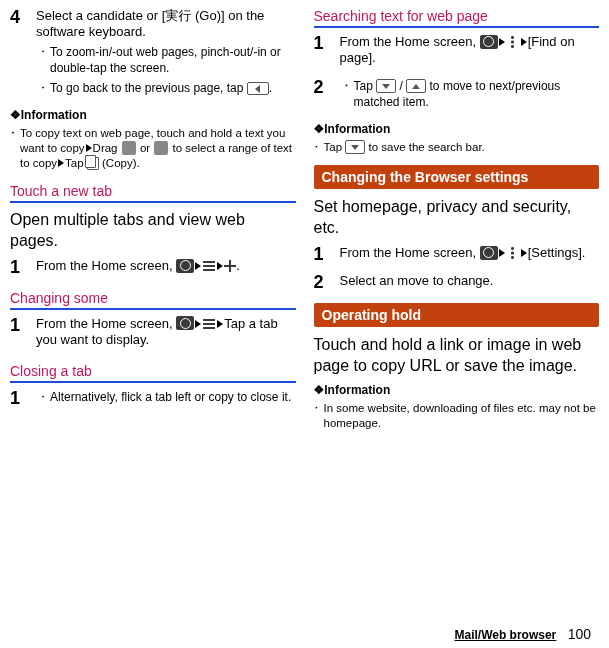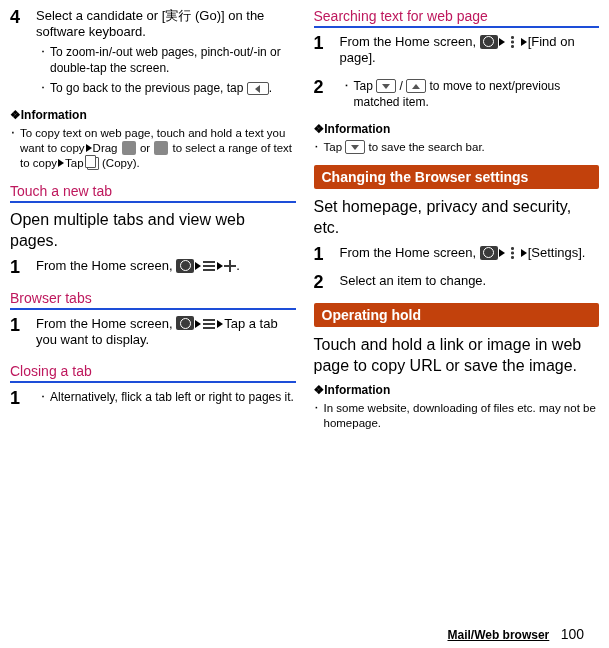--- a/index.html
+++ b/index.html
@@ -238,21 +238,21 @@
       position: absolute;
       width: 0; height: 0;
       border-left: 4px solid transparent;
       border-right: 4px solid transparent;
       border-bottom: 5px solid #555;
       top: 4px; left: 5px;
     }
     .footer {
       position: absolute;
       bottom: 6px;
-      right: 25px;
+      right: 18px;
       font-size: 12px;
     }
     .footer .section { font-weight: bold; text-decoration: underline; margin-right: 8px; }
     .footer .pagenum { font-size: 14px; }
   </style>
 </head>
 <body>
 
 <div class="columns">
 
@@ -287,37 +287,37 @@
     <div class="plain-txt">Open multiple tabs and view web pages.</div>
     <div class="step">
       <div class="step-num">1</div>
       <div class="step-body">
         <div class="title">
           <span>From the Home screen, </span><span class="icon-box-dark browser"></span><span class="tri"></span><span class="menu3"></span><span class="tri"></span><span class="plus-icon"></span><span>.</span>
         </div>
       </div>
     </div>
 
-    <div class="gray-heading">Browser tabs</div>
+    <div class="gray-heading">Changing some</div>
     <div class="step">
       <div class="step-num">1</div>
       <div class="step-body">
         <div class="title">
           <span>From the Home screen, </span><span class="icon-box-dark browser"></span><span class="tri"></span><span class="menu3"></span><span class="tri"></span><span>Tap a tab you want to display.</span>
         </div>
       </div>
     </div>
 
     <div class="gray-heading">Closing a tab</div>
     <div class="step">
       <div class="step-num">1</div>
       <div class="step-body">
         <div class="bullet">
           <span class="bullet-dot">･</span>
-          <span class="bullet-txt">Alternatively, flick a tab left or right to pages it.</span>
+          <span class="bullet-txt">Alternatively, flick a tab left or copy to close it.</span>
         </div>
       </div>
     </div>
 
   </div>
 
   <div class="col">
 
     <div class="gray-heading" style="margin-top:0">Searching text for web page</div>
 
@@ -356,21 +356,21 @@
       <div class="step-num">1</div>
       <div class="step-body">
         <div class="title">
           <span>From the Home screen, </span><span class="icon-box-dark browser"></span><span class="tri"></span><span class="dots3"></span><span class="tri"></span><span>[Settings].</span>
         </div>
       </div>
     </div>
     <div class="step">
       <div class="step-num">2</div>
       <div class="step-body">
-        <div class="title">Select an item to change.</div>
+        <div class="title">Select an move to change.</div>
       </div>
     </div>
 
     <div class="banner">Operating hold</div>
     <div class="plain-txt">Touch and hold a link or image in web page to copy URL or save the image.</div>
     <div class="info-heading">❖Information</div>
     <div class="info-row">
       <span class="bullet-dot">･</span>
       <span class="bullet-txt">In some website, downloading of files etc. may not be homepage.</span>
     </div>

